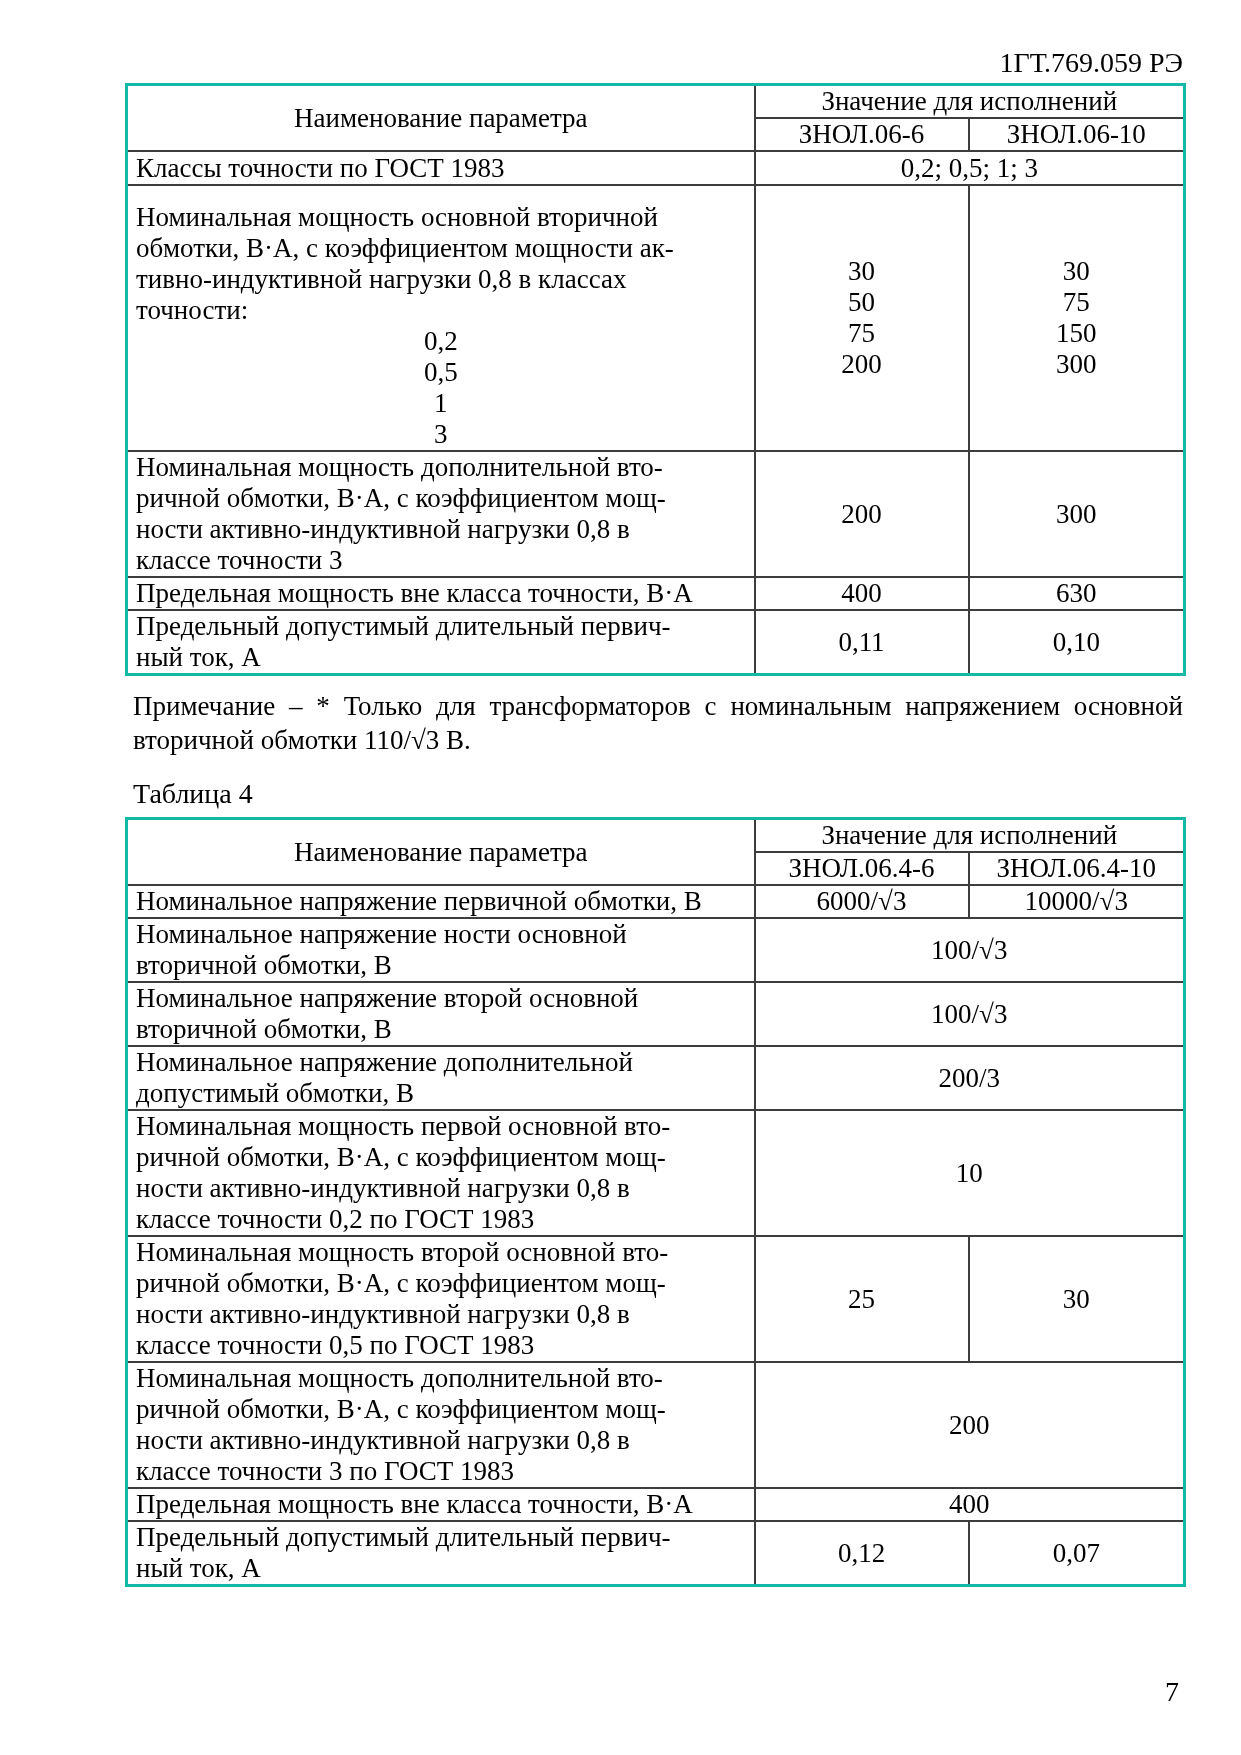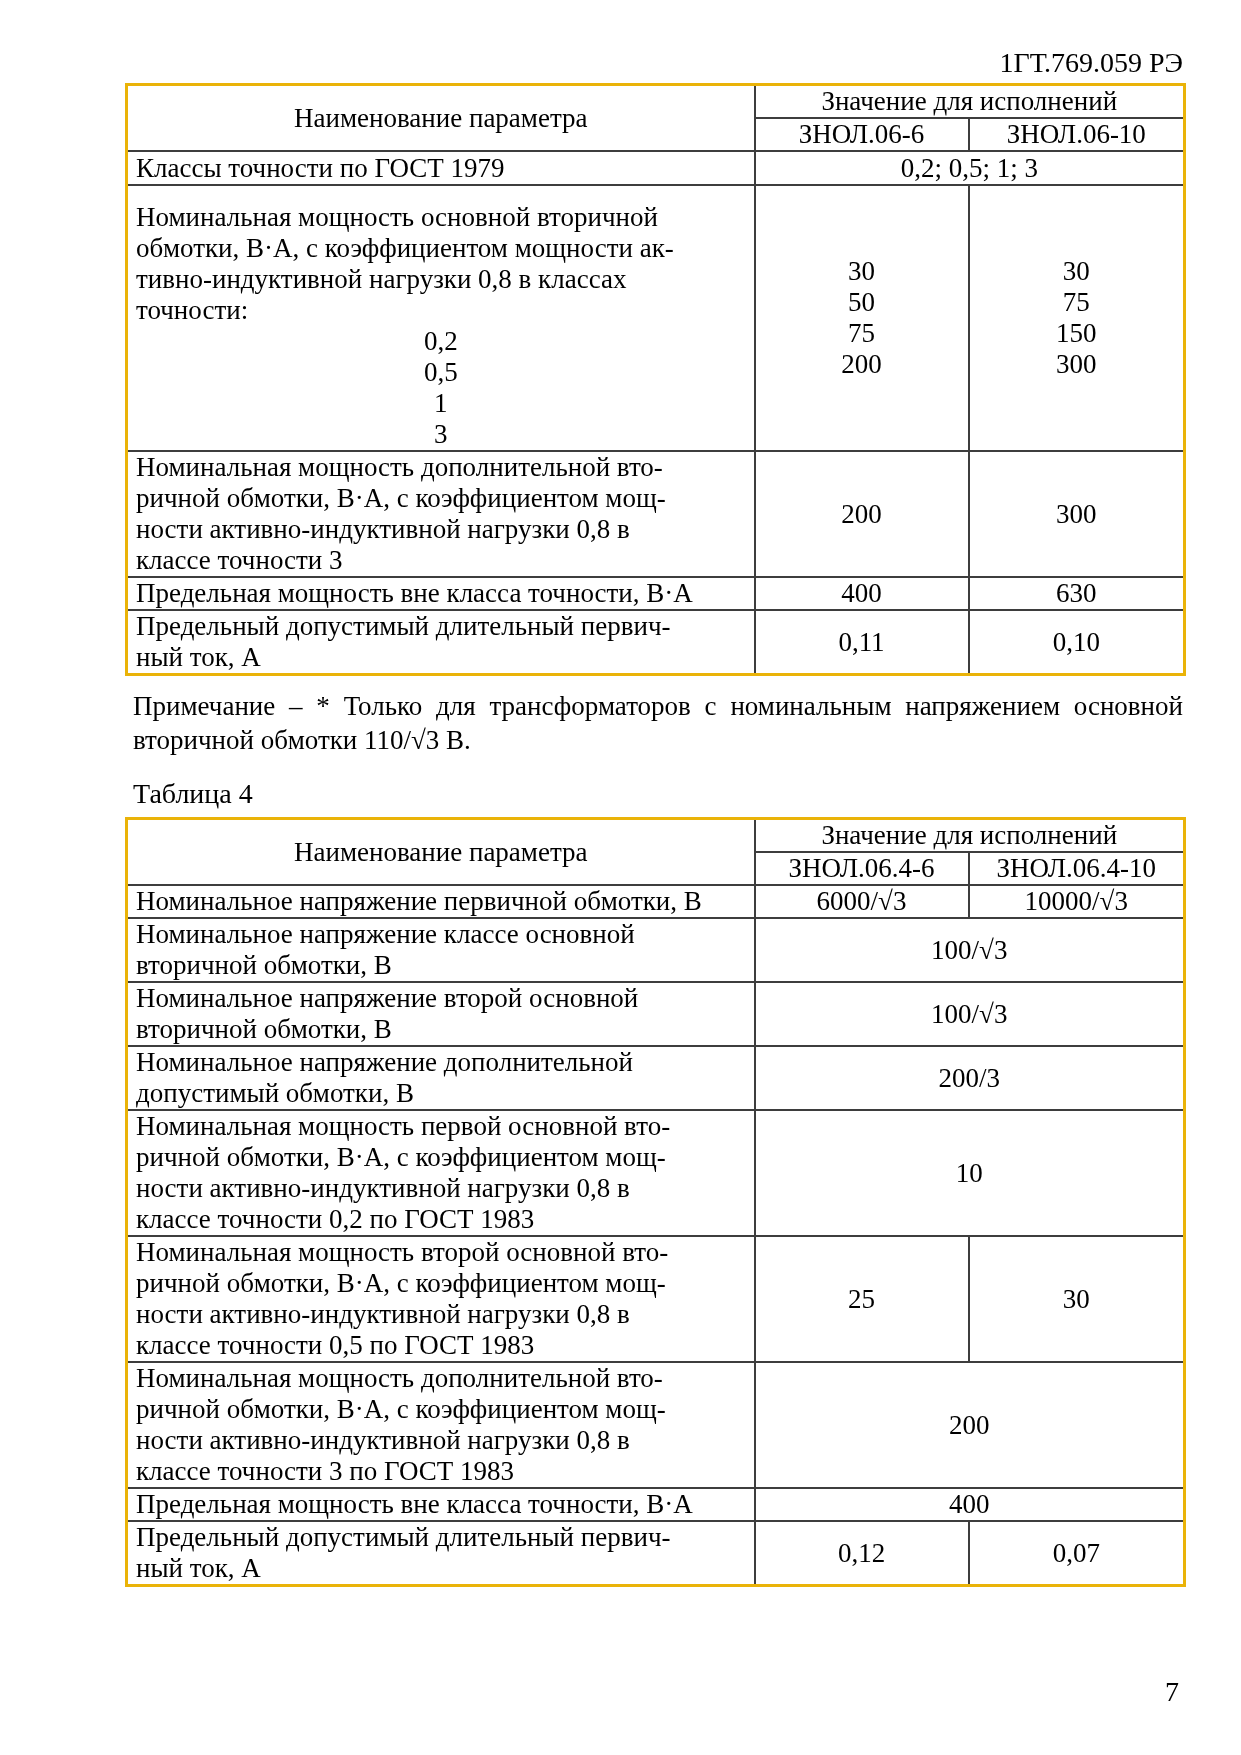--- a/index.html
+++ b/index.html
@@ -32,21 +32,21 @@
     margin-top:3px;
     font-size:27px;
   }
   table.doc-table td {
     border:2px solid #3d3d3d;
     padding:0 8px;
     line-height:31px;
     vertical-align:middle;
     overflow:hidden;
   }
-  table.doc-table { border:3px solid #eab308; }
+  table.doc-table { border:3px solid #14b8a6; }
   td.hsep { border-bottom-width:3px; }
   .center { text-align:center; }
   .pre { white-space:pre-line;margin-top:16px; }
   .name { text-align:left; }
   .top { vertical-align:top; padding-top:0; padding-bottom:0; }
   .bottom { vertical-align:bottom; padding-top:0; padding-bottom:0; }
   .subline { text-align:center; line-height:31px; }
   .vline { text-align:center; line-height:31px; }
   .note {
     width:1050px;
@@ -80,21 +80,21 @@
     <tbody>
         <tr style="height:30px">
       <td rowspan="2" class="center hsep">Наименование параметра</td>
       <td colspan="2" class="center">Значение для исполнений</td>
     </tr>
     <tr style="height:33px">
       <td class="center hsep">ЗНОЛ.06-6</td>
       <td class="center hsep">ЗНОЛ.06-10</td>
     </tr>
     <tr style="height:34px">
-      <td class="name">Классы точности по ГОСТ 1979</td>
+      <td class="name">Классы точности по ГОСТ 1983</td>
       <td colspan="2" class="center">0,2; 0,5; 1; 3</td>
     </tr>
     <tr style="height:248px">
       <td class="name top">
         <div class="pre">Номинальная мощность основной вторичной
 обмотки, В·А, с коэффициентом мощности ак-
 тивно-индуктивной нагрузки 0,8 в классах
 точности:</div>
         <div class="subline">0,2</div>
         <div class="subline">0,5</div>
@@ -157,21 +157,21 @@
     <tr style="height:31px">
       <td class="center hsep">ЗНОЛ.06.4-6</td>
       <td class="center hsep">ЗНОЛ.06.4-10</td>
     </tr>
     <tr style="height:32px">
       <td class="name">Номинальное напряжение первичной обмотки, В</td>
       <td class="center">6000/√3</td>
       <td class="center">10000/√3</td>
     </tr>
     <tr style="height:62px">
-      <td class="name pre">Номинальное напряжение классе основной
+      <td class="name pre">Номинальное напряжение ности основной
 вторичной обмотки, В</td>
       <td colspan="2" class="center">100/√3</td>
     </tr>
     <tr style="height:63px">
       <td class="name pre">Номинальное напряжение второй основной
 вторичной обмотки, В</td>
       <td colspan="2" class="center">100/√3</td>
     </tr>
     <tr style="height:58px">
       <td class="name pre">Номинальное напряжение дополнительной

